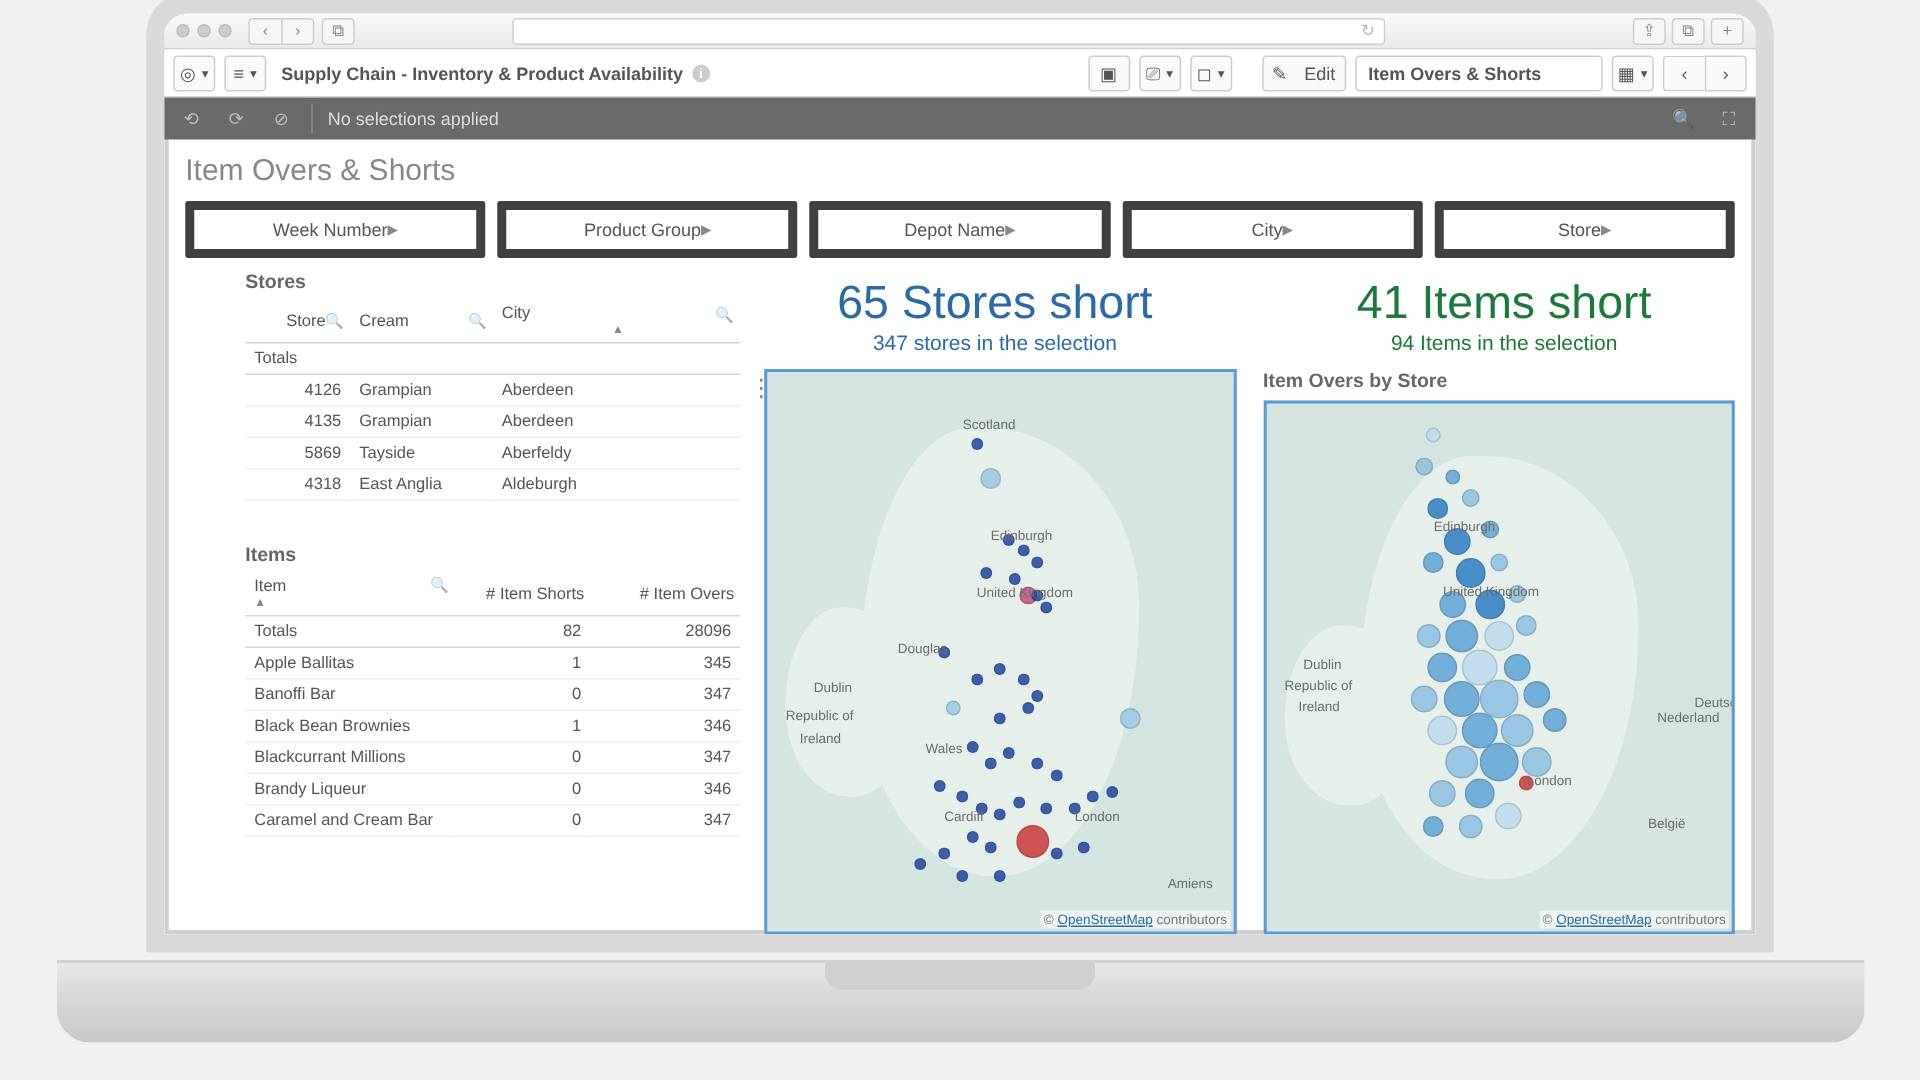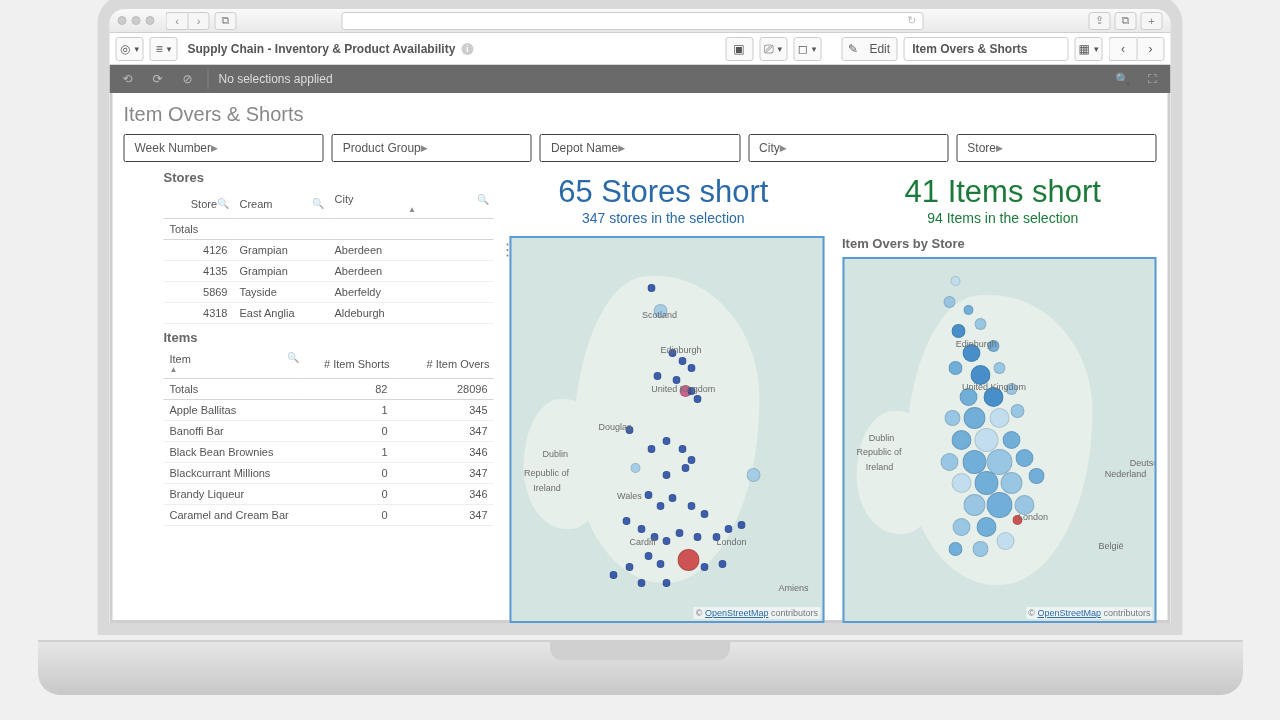--- a/index.html
+++ b/index.html
@@ -71,24 +71,24 @@
   .sheet-name{border:1px solid #ccc;border-radius:3px;padding:4px 40px 4px 8px;font-weight:bold;color:#555}
   
   .sel-bar{height:28px;background:#6a6a6a;color:#ddd;display:flex;align-items:center;padding:0 8px;gap:10px;font-size:12px}
   .sel-icon{width:20px;height:20px;display:flex;align-items:center;justify-content:center;opacity:.7}
   .divider{width:1px;height:20px;background:#888}
   .sel-bar .search{margin-left:auto;display:flex;gap:10px}
   
   .page{padding:10px 14px 0 14px;height:calc(100% - 24px - 32px - 28px);display:flex;flex-direction:column;gap:8px;overflow:hidden}
   .page-title{font-size:20px;color:#888;font-weight:300}
   .filters{display:flex;gap:8px}
-  .filter{flex:1;border:1px solid #404040;border-radius:2px;padding:6px 10px;background:#fff;display:flex;align-items:center;justify-content:flex-start;color:#555;cursor:pointer}
+  .filter{flex:1;border:6px solid #404040;border-radius:2px;padding:6px 0;background:#fff;display:flex;align-items:center;justify-content:center;color:#555;cursor:pointer}
   .filter .chev{font-size:9px;color:#888}
   .content{display:flex;gap:16px;flex:1;min-height:0}
-  .col-left{width:370px;display:flex;flex-direction:column;gap:6px;min-height:0;padding-left:40px}
+  .col-left{width:370px;display:flex;flex-direction:column;gap:28px;min-height:0;padding-left:40px}
   .col-right{flex:1;display:flex;flex-direction:column;min-height:0}
   .tbl-title{font-weight:bold;color:#666;margin-bottom:4px;font-size:13px}
   table{border-collapse:collapse;width:100%;font-size:11px}
   th{text-align:left;font-weight:normal;color:#555;border-bottom:1px solid #d5d5d5;padding:4px 4px 4px 6px}
   th.num,td.num{text-align:right}
   th .mag{float:right;opacity:.5;font-size:10px}
   .sort{font-size:8px;display:block;text-align:center;color:#888}
   tr.totals td{font-weight:normal;border-bottom:1px solid #d5d5d5}
   td{padding:4px 6px;border-bottom:1px solid #eee;color:#555}
   .stores-block{position:relative}
@@ -378,21 +378,21 @@
                   <div class="pt" style="left: 78%; top: 62%; width: 14px; height: 14px; background: rgb(156, 200, 230); opacity: 0.85; border: 1px solid rgba(0, 0, 0, 0.15);"></div>
                   <div class="pt" style="left: 57%; top: 84%; width: 22px; height: 22px; background: rgb(201, 58, 58); opacity: 0.85; border: 1px solid rgba(0, 0, 0, 0.15);"></div>
                   <div class="pt" style="left: 44%; top: 83%; width: 8px; height: 8px; background: rgb(32, 68, 163); opacity: 0.85; border: 1px solid rgba(0, 0, 0, 0.15);"></div>
                   <div class="pt" style="left: 48%; top: 85%; width: 8px; height: 8px; background: rgb(32, 68, 163); opacity: 0.85; border: 1px solid rgba(0, 0, 0, 0.15);"></div>
                   <div class="pt" style="left: 38%; top: 86%; width: 8px; height: 8px; background: rgb(32, 68, 163); opacity: 0.85; border: 1px solid rgba(0, 0, 0, 0.15);"></div>
                   <div class="pt" style="left: 33%; top: 88%; width: 8px; height: 8px; background: rgb(32, 68, 163); opacity: 0.85; border: 1px solid rgba(0, 0, 0, 0.15);"></div>
                   <div class="pt" style="left: 42%; top: 90%; width: 8px; height: 8px; background: rgb(32, 68, 163); opacity: 0.85; border: 1px solid rgba(0, 0, 0, 0.15);"></div>
                   <div class="pt" style="left: 50%; top: 90%; width: 8px; height: 8px; background: rgb(32, 68, 163); opacity: 0.85; border: 1px solid rgba(0, 0, 0, 0.15);"></div>
                   <div class="pt" style="left: 62%; top: 86%; width: 8px; height: 8px; background: rgb(32, 68, 163); opacity: 0.85; border: 1px solid rgba(0, 0, 0, 0.15);"></div>
                   <div class="pt" style="left: 68%; top: 85%; width: 8px; height: 8px; background: rgb(32, 68, 163); opacity: 0.85; border: 1px solid rgba(0, 0, 0, 0.15);"></div>
-                  <div class="city-label" style="left: 42%; top: 8%; margin-top: 41px;">Scotland</div>
+                  <div class="city-label" style="left: 42%; top: 8%;">Scotland</div>
                   <div class="city-label" style="left: 48%; top: 28%;">Edinburgh</div>
                   <div class="city-label" style="left: 45%; top: 38%;">United Kingdom</div>
                   <div class="city-label" style="left: 28%; top: 48%;">Douglas</div>
                   <div class="city-label" style="left: 10%; top: 55%;">Dublin</div>
                   <div class="city-label" style="left: 4%; top: 60%;">Republic of</div>
                   <div class="city-label" style="left: 7%; top: 64%;">Ireland</div>
                   <div class="city-label" style="left: 34%; top: 66%;">Wales</div>
                   <div class="city-label" style="left: 38%; top: 78%;">Cardiff</div>
                   <div class="city-label" style="left: 66%; top: 78%;">London</div>
                   <div class="city-label" style="left: 86%; top: 90%;">Amiens</div>

